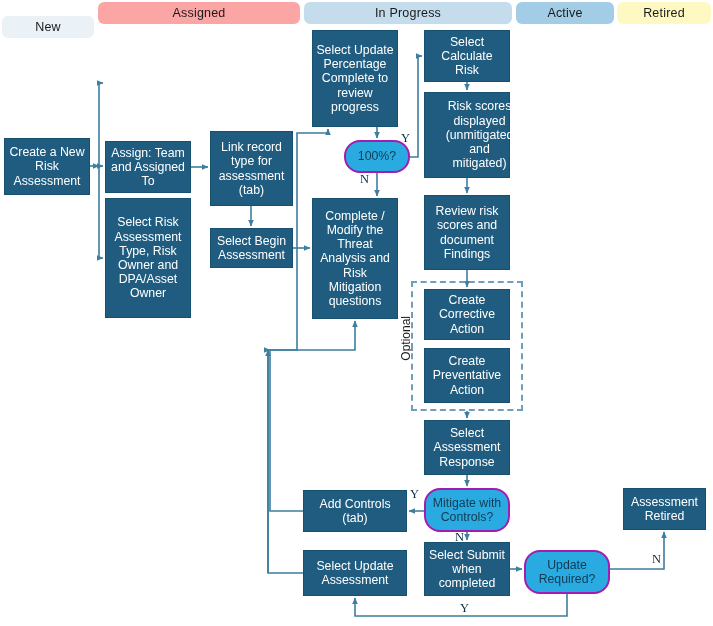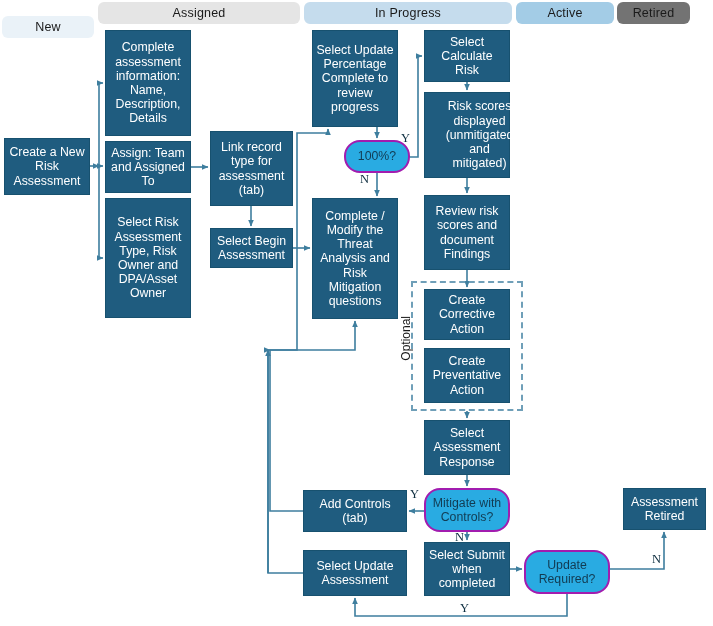--- a/index.html
+++ b/index.html
@@ -93,43 +93,40 @@
       <path d="M303,573 L268,573 L268,350"></path>
 
       <path d="M270,350 L270,350"></path>
       <path d="M268,573 L268,350 L297,350 L297,133 L328,133 L328,129"></path>
     </g>
   </svg>
 
   <div class="band" style="left:2px;width:92px;background:#eaf2f8;margin-top:14px;">
     <span>New</span>
   </div>
-  <div class="band" style="left:98px;width:202px;background:#e5e5e5;">
+  <div class="band" style="left:98px;width:202px;background:#fca5a5;">
     <span>Assigned</span>
   </div>
   <div class="band" style="left:304px;width:208px;background:#c5dced;">
     <span>In Progress</span>
   </div>
   <div class="band" style="left:516px;width:98px;background:#a3cce6;">
     <span>Active</span>
   </div>
-  <div class="band" style="left:617px;width:73px;background:#737373;">
+  <div class="band" style="left:617px;width:94px;background:#fef9c3;">
     <span>Retired</span>
   </div>
 
   <div class="group" style="left:411px;top:281px;width:112px;height:130px;"></div>
   <div class="grouplabel" style="left:399px;top:316px;">Optional</div>
 
   <div class="node" style="left:4px;top:138px;width:86px;height:57px;">
     <span>Create a New Risk Assessment</span>
     </div>
 
-  <div class="node" style="left:105px;top:30px;width:86px;height:106px;">
-    <span>Complete assessment information: Name, Description, Details</span>
-    </div>
 
   <div class="node" style="left:105px;top:141px;width:86px;height:52px;">
     <span>Assign: Team and Assigned To</span>
     </div>
 
   <div class="node" style="left:105px;top:198px;width:86px;height:120px;">
     <span>Select Risk Assessment Type, Risk Owner and DPA/Asset Owner</span>
     </div>
 
   <div class="node" style="left:210px;top:131px;width:83px;height:75px;">

